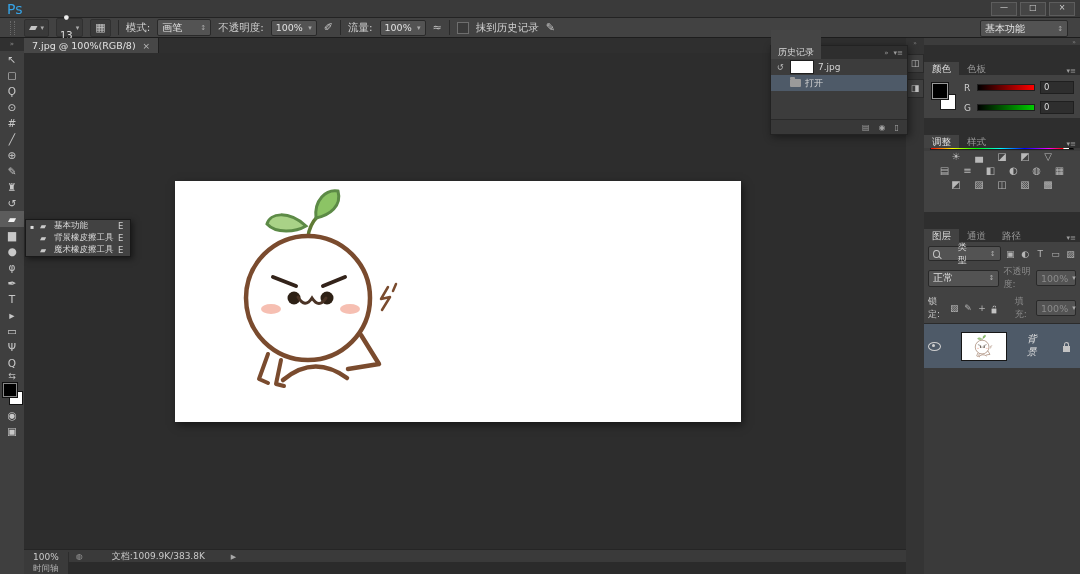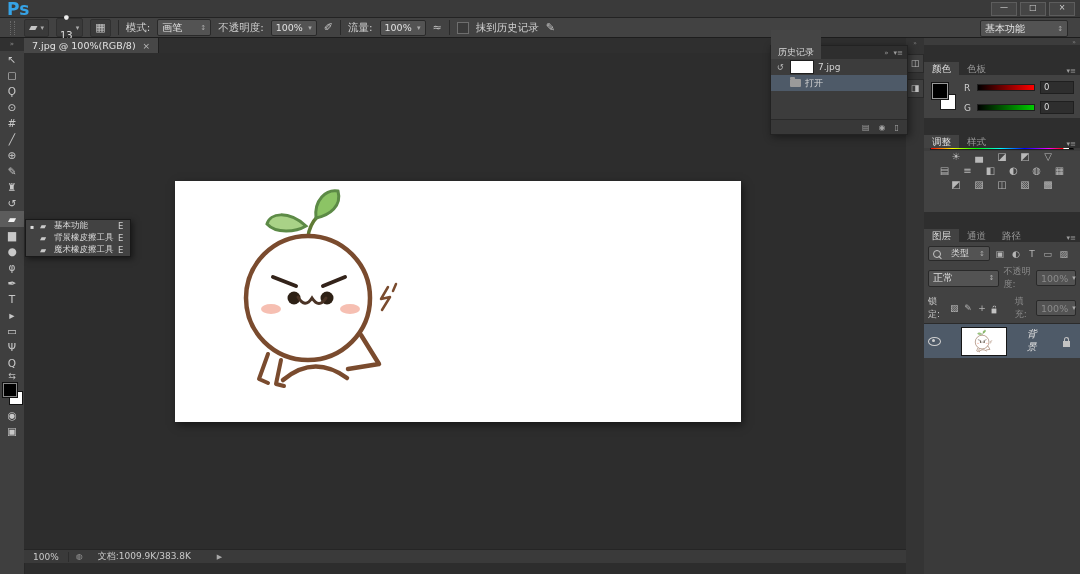--- a/index.html
+++ b/index.html
@@ -4,21 +4,21 @@
 <style>
   html,body{margin:0;background:#1a1a1a}
   .app{position:relative;width:1080px;height:574px;overflow:hidden;background:#2d2d2d;
        font-family:"DejaVu Sans","Liberation Sans",sans-serif;font-size:11px;color:#cccccc;
        -webkit-user-select:none;user-select:none}
   .abs{position:absolute}
   .flex{display:flex;align-items:center}
 
   
   .titlebar{left:0;top:0;width:1080px;height:17px;background:#3a3a3a;border-bottom:1px solid #232323;display:flex;align-items:center}
-  .logo{color:#36a3e6;font-weight:bold;font-size:17px;padding:0 9px 0 7px}
+  .logo{color:#36a3e6;font-weight:normal;font-size:14px;padding:0 9px 0 7px}
   .menu-item{padding:0 8px;font-size:10.5px;color:#d6d6d6;line-height:17px;cursor:default}
   .win-controls{margin-left:auto;display:flex;gap:3px;padding-right:5px}
   .win-btn{width:24px;height:12px;border:1px solid #5d5d5d;background:#454545;font-size:8px;line-height:10px;text-align:center;color:#cfcfcf}
 
   
   .optionsbar{left:0;top:18px;width:1080px;height:20px;background:#424242;border-bottom:1px solid #1d1d1d;display:flex;align-items:center;gap:7px;padding-left:10px;box-sizing:border-box}
   .grip{width:3px;height:14px;border-left:1px dotted #6a6a6a;border-right:1px dotted #6a6a6a;margin-right:2px}
   .opt-sep{width:1px;height:15px;background:#2a2a2a}
   .toolpreset{display:flex;align-items:center;gap:3px;border:1px solid #303030;background:#3a3a3a;height:16px;padding:0 4px;border-radius:2px}
   .brushbox{display:flex;align-items:center;border:1px solid #303030;background:#3a3a3a;height:17px;padding:0 3px;border-radius:2px;gap:3px}
@@ -54,21 +54,21 @@
   .tabbar{left:24px;top:38px;width:882px;height:15px;background:#2f2f2f;display:flex;border-bottom:6px solid #a3a3a3}
   .doctab{background:#474747;color:#e3e3e3;font-size:9.5px;display:flex;align-items:center;gap:7px;padding:0 8px;border-right:1px solid #202020}
   .doctab .x{color:#bbb;font-size:9px}
   .pasteboard{left:24px;top:53px;width:882px;height:496px;background:#2d2d2d}
   .canvas{left:175px;top:181px;width:566px;height:241px;background:#ffffff;box-shadow:2px 3px 8px rgba(0,0,0,.5)}
 
   
   .statusbar{left:24px;top:549px;width:882px;height:13px;background:#3a3a3a;border-top:1px solid #252525;display:flex;align-items:center;font-size:9px;color:#c9c9c9}
   .st-zoom{padding:0 9px;border-right:1px solid #2c2c2c}
   .st-ic{padding:0 7px;font-size:8px;color:#9f9f9f}
-  .st-doc{margin-left:8px}
+  .st-doc{margin-left:22px}
   .st-arrow{margin-left:26px;font-size:7px;color:#a8a8a8}
   .timeline{left:24px;top:562px;width:882px;height:12px;background:#2b2b2b;display:flex}
   .tl-tab{background:#3a3a3a;padding:0 9px;font-size:8.5px;color:#b5b5b5;line-height:12px}
 
   
   .history{left:770px;top:45px;width:136px;height:88px;background:#3d3d3d;border:1px solid #222;box-shadow:2px 2px 8px rgba(0,0,0,.45);z-index:20;display:flex;flex-direction:column}
   .hd-row{height:13px;background:#2e2e2e;display:flex;align-items:center}
   .hd-tab{background:#454545;color:#d8d8d8;font-size:9px;padding:16px 7px;line-height:13px}
   .hd-ctl{margin-left:auto;font-size:7px;color:#9d9d9d;padding-right:4px;display:flex;gap:5px}
   .hist-body{flex:1;background:#3c3c3c}
@@ -106,28 +106,28 @@
   .spectrum{height:7px;margin:2px 6px 6px 6px;border:1px solid #1f1f1f;
     background:linear-gradient(to right,#ff0000,#ffff00 15%,#00ff00 32%,#00ffff 49%,#0000ff 66%,#ff00ff 83%,#ff0000 93%,#ffffff 93.5%,#ffffff 97%,#000000 97.5%)}
 
   
   .addlabel{font-size:9.5px;color:#c2c2c2;padding:5px 0 3px 7px}
   .adj-row{display:flex;justify-content:center;gap:9px;margin:3px 0}
   .adj-ic{font-size:10px;color:#b9b9b9;width:14px;text-align:center}
 
   
   .lrow{display:flex;align-items:center;gap:4px;padding:2px 4px;font-size:9px;color:#c9c9c9}
-  .filterbox{display:flex;align-items:center;gap:10px;background:#535353;border:1px solid #292929;border-radius:2px;height:13px;padding:0 4px;font-size:9px;color:#ddd}
+  .filterbox{display:flex;align-items:center;gap:18px;background:#535353;border:1px solid #292929;border-radius:2px;height:13px;padding:0 4px;font-size:9px;color:#ddd}
   .icon-mag{width:6px;height:6px;border:1px solid #c4c4c4;border-radius:50%;position:relative}
   .icon-mag::after{content:"";position:absolute;width:4px;height:1px;background:#c4c4c4;transform:rotate(45deg);left:4px;top:6px}
   .f-ic{font-size:9px;color:#b5b5b5;width:12px;text-align:center}
   .dim{color:#8b8b8b}
   .ddw{width:84px}
   .layerlist{background:#3a3a3a;height:264px;border-top:1px solid #2b2b2b}
-  .layer-row{display:flex;align-items:center;height:34px;background:#4e5a68;gap:20px;padding:0 4px}
+  .layer-row{display:flex;align-items:center;height:44px;background:#4e5a68;gap:20px;padding:0 4px}
   .icon-eye{width:11px;height:7px;border:1px solid #cfcfcf;border-radius:50%;position:relative}
   .icon-eye::after{content:"";position:absolute;left:3px;top:1.5px;width:3px;height:3px;background:#cfcfcf;border-radius:50%}
   .l-thumb{width:44px;height:27px;background:#fff;border:1px solid #161616;display:flex;align-items:center;justify-content:center;overflow:hidden}
   .l-name{font-size:9.5px;font-style:italic;color:#e2e2e2;flex:1}
   .icon-lock{width:7px;height:6px;background:#c3c3c3;position:relative;margin:5px 6px 0 0}
   .icon-lock::before{content:"";position:absolute;left:1px;top:-4px;width:3px;height:3px;border:1px solid #c3c3c3;border-bottom:none;border-radius:3px 3px 0 0}
   .lock-sm{transform:scale(.8)}
   .lfoot{height:14px;background:#3a3a3a;border-top:1px solid #2a2a2a;display:flex;align-items:center;justify-content:flex-end;gap:9px;padding-right:7px;font-size:8.5px;color:#a8a8a8}
 
   .ws-dd{position:absolute;right:12px;top:20px;width:78px}
@@ -352,20 +352,23 @@
     </g>
   </svg>
 
   <div class="statusbar abs">
     <span class="st-zoom">100%</span>
     <span class="st-ic">◍</span>
     <span class="st-doc">文档:1009.9K/383.8K</span>
     <span class="st-arrow">▶</span>
   </div>
 
+  <div class="timeline abs">
+    <span class="tl-tab">时间轴</span>
+  </div>
 
   <div class="history abs">
     <div class="hd-row">
       <span class="hd-tab">历史记录</span>
       <span class="hd-ctl">
         <span>»</span>
         <span>▾≡</span>
       </span>
     </div>
     <div class="hist-body">

